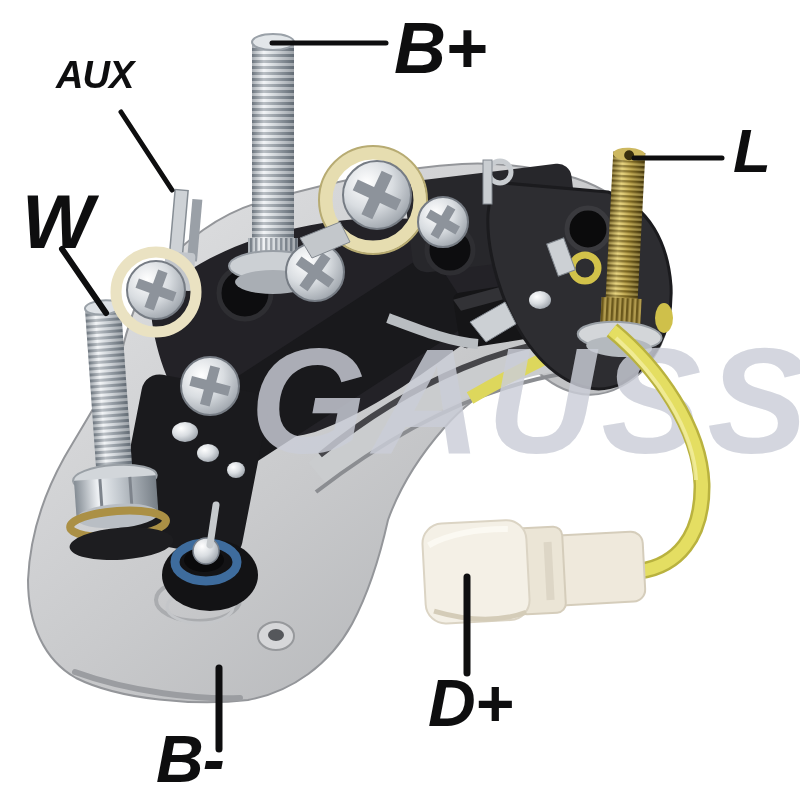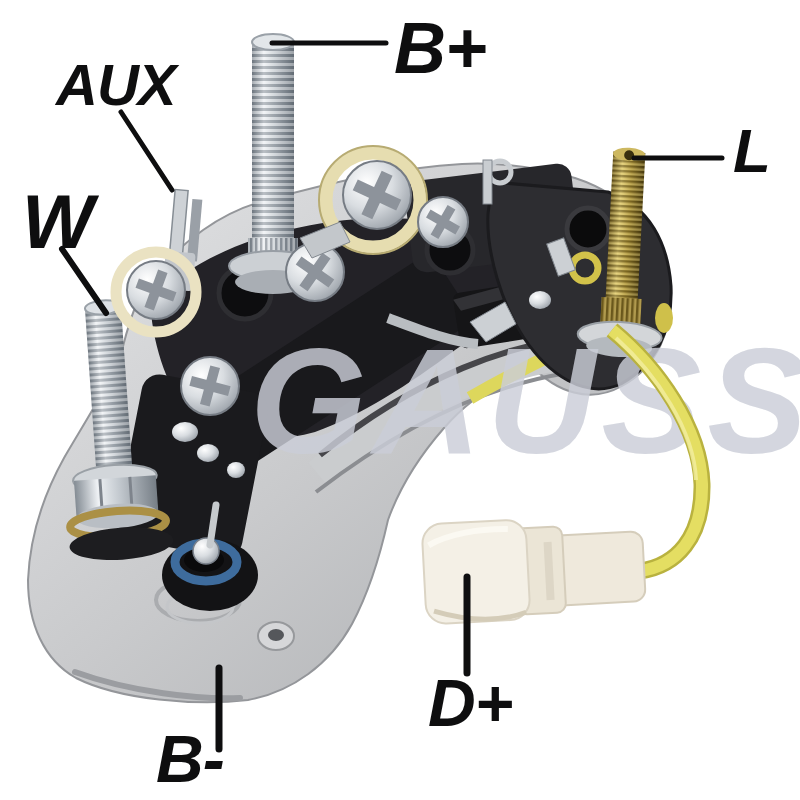--- a/index.html
+++ b/index.html
@@ -14,21 +14,21 @@
     font-size:150px;font-weight:bold;font-style:italic;
     letter-spacing:6px;line-height:1;white-space:nowrap;
     color:var(--watermark,#cbced8);opacity:.82;
     z-index:3;pointer-events:none;
   }
   .label{
     position:absolute;z-index:5;line-height:1;white-space:nowrap;
     font-weight:bold;font-style:italic;letter-spacing:-1px;
     color:var(--label-text,#0e0e0f);
   }
-  .label-aux   {left:56px;  top:56px;  font-size:58px;}
+  .label-aux   {left:56px;  top:56px;  font-size:38px;}
   .label-bplus {left:394px; top:12px;  font-size:72px;}
   .label-l     {left:733px; top:120px; font-size:62px;}
   .label-w     {left:22px;  top:184px; font-size:76px;}
   .label-bminus{left:156px; top:726px; font-size:66px;}
   .label-dplus {left:428px; top:670px; font-size:66px;}
   svg{display:block;}
   .z1{z-index:1;} .z4{z-index:4;}
 </style>
 </head>
 <body>

